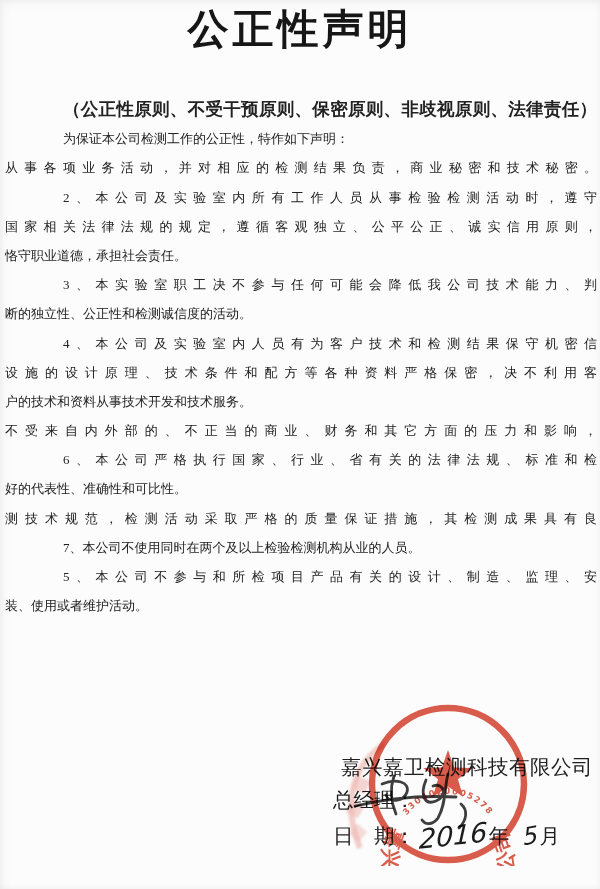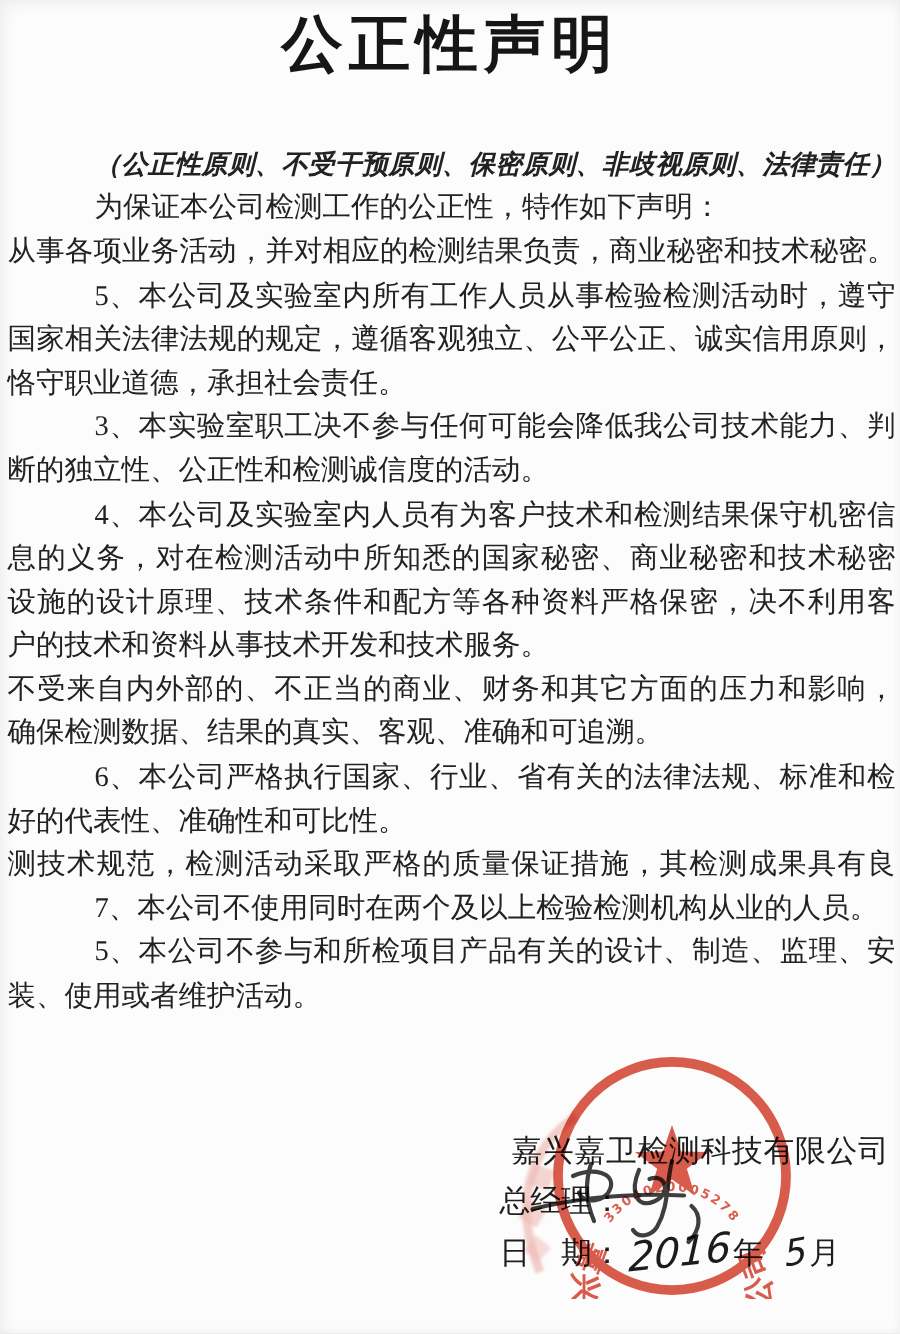--- a/index.html
+++ b/index.html
@@ -11,26 +11,26 @@
     color:#1e1e1e;
     box-shadow:inset 3px 3px 10px rgba(0,0,0,0.05), inset -1px -1px 6px rgba(0,0,0,0.03);
   }
   .doc-title {
     position:absolute; top:2px; left:0; width:100%;
     text-align:center; font-size:41px; font-weight:bold;
     letter-spacing:4px; color:#161616;
   }
   .body-text { position:absolute; left:5px; top:95px; width:592px; }
   .ln {
-    height:29.2px; line-height:29.2px; font-size:19px;
+    height:29.2px; line-height:29.2px; font-size:13px;
     color:#222; overflow:visible; white-space:pre;
   }
   .jst { white-space:normal; text-align:justify; text-align-last:justify; }
   .ind { padding-left:58px; }
-  .bold { font-weight:bold;font-style:italic; }
+  .bold { font-weight:bold; }
   .cmp { font-size:17.5px; }
   .sign-block { position:absolute; left:0; top:0; width:100%; height:100%; }
   .sign-company { position:absolute; left:341px; top:753px; font-size:20.5px; letter-spacing:0.5px; }
   .sign-manager { position:absolute; left:333px; top:786px; font-size:20.5px; }
   .sign-date { position:absolute; left:333px; top:818px; font-size:20.5px; white-space:pre; }
   .script {
     display:inline-block; font-family:"DejaVu Sans",sans-serif;
     font-style:italic; color:#1c1c1c; position:relative;
   }
   .script-year { font-size:27px; transform:rotate(-6deg) skewX(-8deg); top:2px; margin:0 1px 0 4px; }
@@ -46,31 +46,29 @@
 <body>
 
 <div class="page">
 
   <div class="doc-title">公正性声明</div>
 
   <div class="body-text">
     <div class="ln ind jst bold cmp">（公正性原则、不受干预原则、保密原则、非歧视原则、法律责任）</div>
     <div class="ln ind">为保证本公司检测工作的公正性，特作如下声明：</div>
     <div class="ln jst">从事各项业务活动，并对相应的检测结果负责，商业秘密和技术秘密。</div>
-    <div class="ln ind jst">5、本公司及实验室内所有工作人员从事检验检测活动时，遵守</div>
+    <div class="ln ind jst">2、本公司及实验室内所有工作人员从事检验检测活动时，遵守</div>
     <div class="ln jst">国家相关法律法规的规定，遵循客观独立、公平公正、诚实信用原则，</div>
     <div class="ln">恪守职业道德，承担社会责任。</div>
     <div class="ln ind jst">3、本实验室职工决不参与任何可能会降低我公司技术能力、判</div>
     <div class="ln">断的独立性、公正性和检测诚信度的活动。</div>
     <div class="ln ind jst">4、本公司及实验室内人员有为客户技术和检测结果保守机密信</div>
-    <div class="ln jst">息的义务，对在检测活动中所知悉的国家秘密、商业秘密和技术秘密</div>
     <div class="ln jst">设施的设计原理、技术条件和配方等各种资料严格保密，决不利用客</div>
     <div class="ln">户的技术和资料从事技术开发和技术服务。</div>
     <div class="ln jst">不受来自内外部的、不正当的商业、财务和其它方面的压力和影响，</div>
-    <div class="ln">确保检测数据、结果的真实、客观、准确和可追溯。</div>
     <div class="ln ind jst">6、本公司严格执行国家、行业、省有关的法律法规、标准和检</div>
     <div class="ln">好的代表性、准确性和可比性。</div>
     <div class="ln jst">测技术规范，检测活动采取严格的质量保证措施，其检测成果具有良</div>
     <div class="ln ind">7、本公司不使用同时在两个及以上检验检测机构从业的人员。</div>
     <div class="ln ind jst">5、本公司不参与和所检项目产品有关的设计、制造、监理、安</div>
     <div class="ln">装、使用或者维护活动。</div>
   </div>
 
   <div class="sign-block">
     <div class="sign-company">嘉兴嘉卫检测科技有限公司</div>

